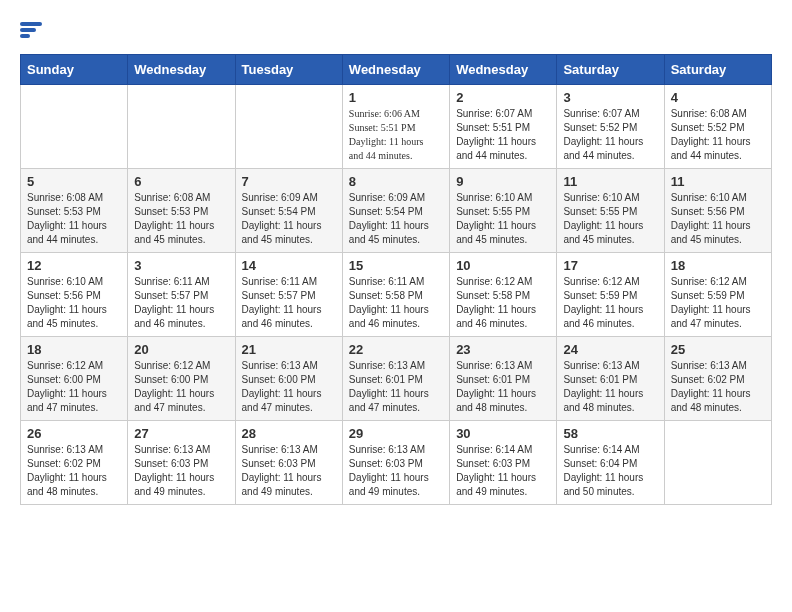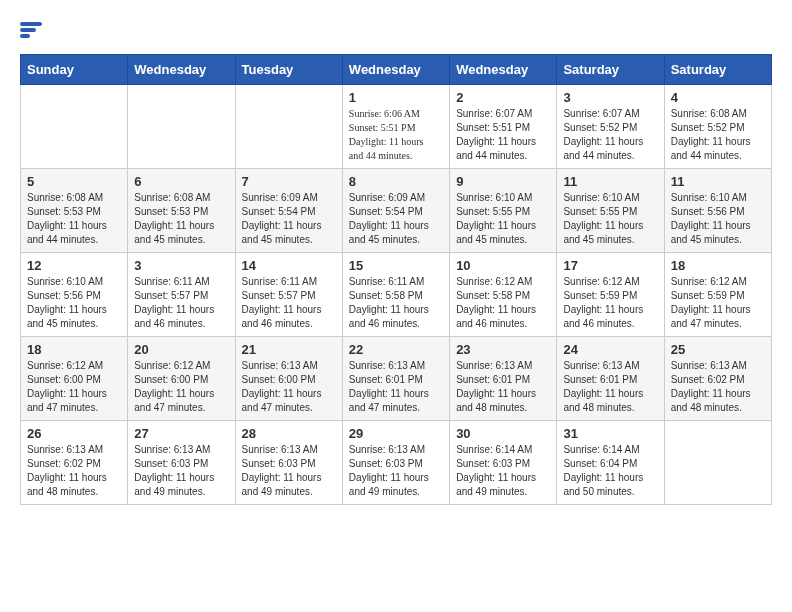--- a/index.html
+++ b/index.html
@@ -369,21 +369,21 @@
 and 49 minutes.</div>
           </td>
           <td>
             <span class="day-num">30</span>
             <div class="day-info" style="white-space: pre-line;">Sunrise: 6:14 AM
 Sunset: 6:03 PM
 Daylight: 11 hours
 and 49 minutes.</div>
           </td>
           <td>
-            <span class="day-num">31</span>
+            <span class="day-num">58</span>
             <div class="day-info" style="white-space: pre-line;">Sunrise: 6:14 AM
 Sunset: 6:04 PM
 Daylight: 11 hours
 and 50 minutes.</div>
           </td>
           <td class="empty"></td>
         </tr>
       </tbody>
   </table>
 </div>

